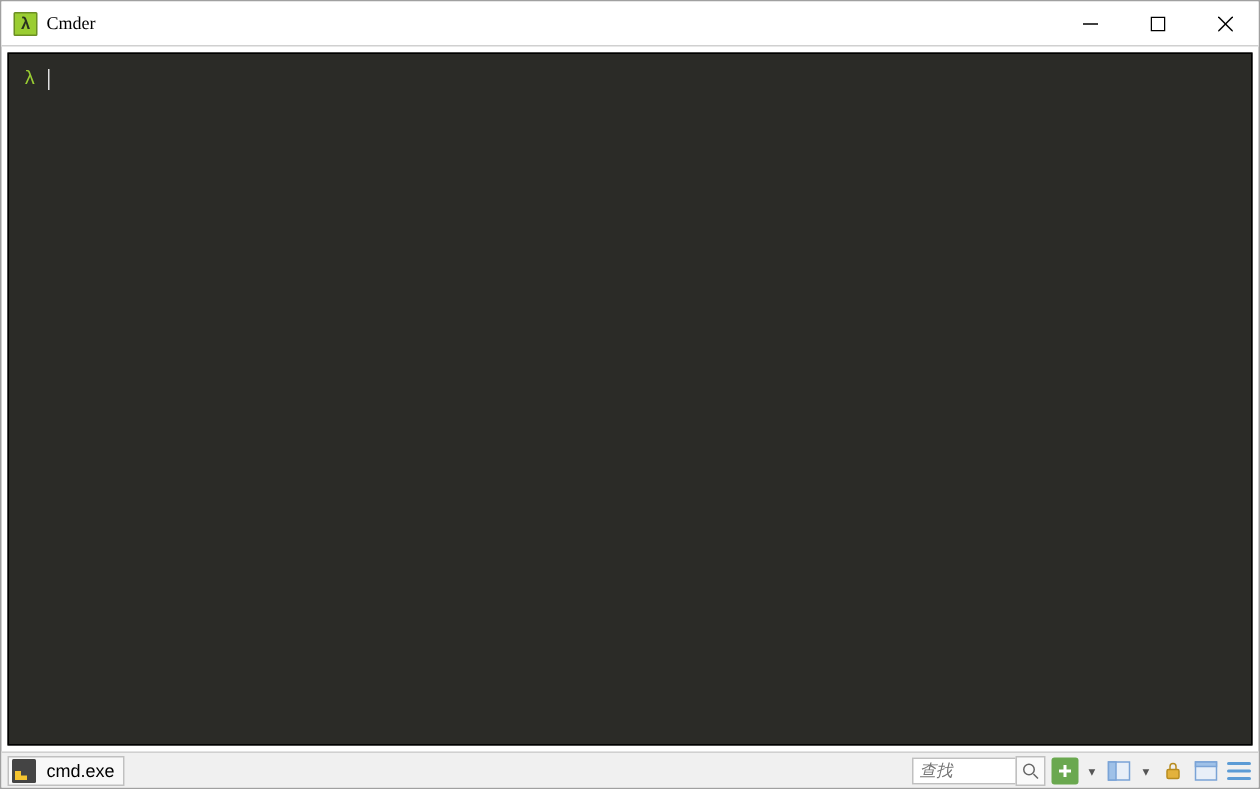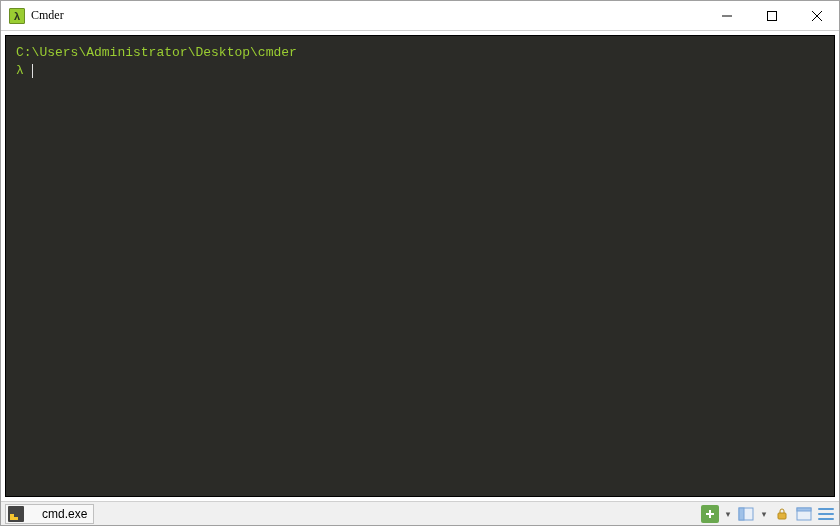--- a/index.html
+++ b/index.html
@@ -76,21 +76,21 @@
       align-items: center;
       padding: 0 4px;
     }
     .tab {
       display: flex; align-items: center;
       height: 20px;
       padding: 0 6px 0 2px;
       background: #f8f8f8;
       border: 1px solid #c0c0c0;
       font-size: 12px;
-      gap: 18px;
+      gap: 7px;
     }
     .tab-icon {
       width: 16px; height: 16px;
       background: #444;
       display: inline-flex; align-items: center; justify-content: center;
       border-radius: 1px;
       position: relative;
     }
     .tab-icon::after{
       content:"";
@@ -163,32 +163,40 @@
       <button class="win-btn close">
         <svg width="10" height="10" viewBox="0 0 10 10">
             <line x1="0" y1="0" x2="10" y2="10"></line>
             <line x1="10" y1="0" x2="0" y2="10"></line>
           </svg>
       </button>
     </div>
   </div>
 
   <div class="terminal">
-    <div class="term-path">C:\Users\Administrator\Desktop\cmder</div>
     <div class="term-prompt-row">
       <span class="term-prompt">λ</span><span></span><span class="term-cursor"></span>
     </div>
   </div>
 
   <div class="statusbar">
     <div class="tab">
       <span class="tab-icon"></span>
       <span>cmd.exe</span>
     </div>
     <div class="sb-right">
+      <div class="search-wrap">
+        <input class="search" placeholder="查找" style="">
+        <div class="search-icon">
+          <svg width="12" height="12" viewBox="0 0 12 12">
+              <circle cx="5" cy="5" r="3.5" fill="none" stroke="#666"></circle>
+              <line x1="8" y1="8" x2="11" y2="11" stroke="#666"></line>
+            </svg>
+        </div>
+      </div>
       <button class="sb-btn">
         <span class="plus-btn">
           <svg width="10" height="10" viewBox="0 0 10 10">
               <line x1="5" y1="1" x2="5" y2="9" stroke="#fff" stroke-width="2"></line>
               <line x1="1" y1="5" x2="9" y2="5" stroke="#fff" stroke-width="2"></line>
             </svg>
         </span>
       </button>
       <span class="sb-btn dd-arrow">▾</span>
       <button class="sb-btn three-panel">

